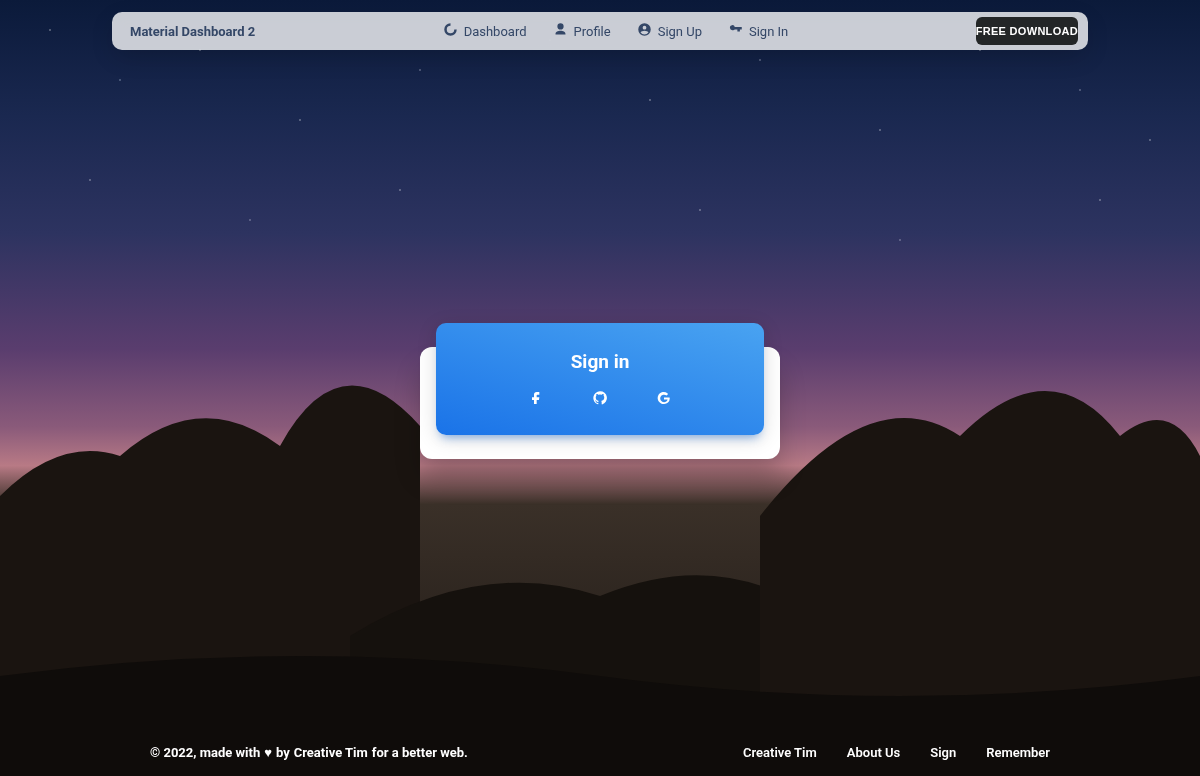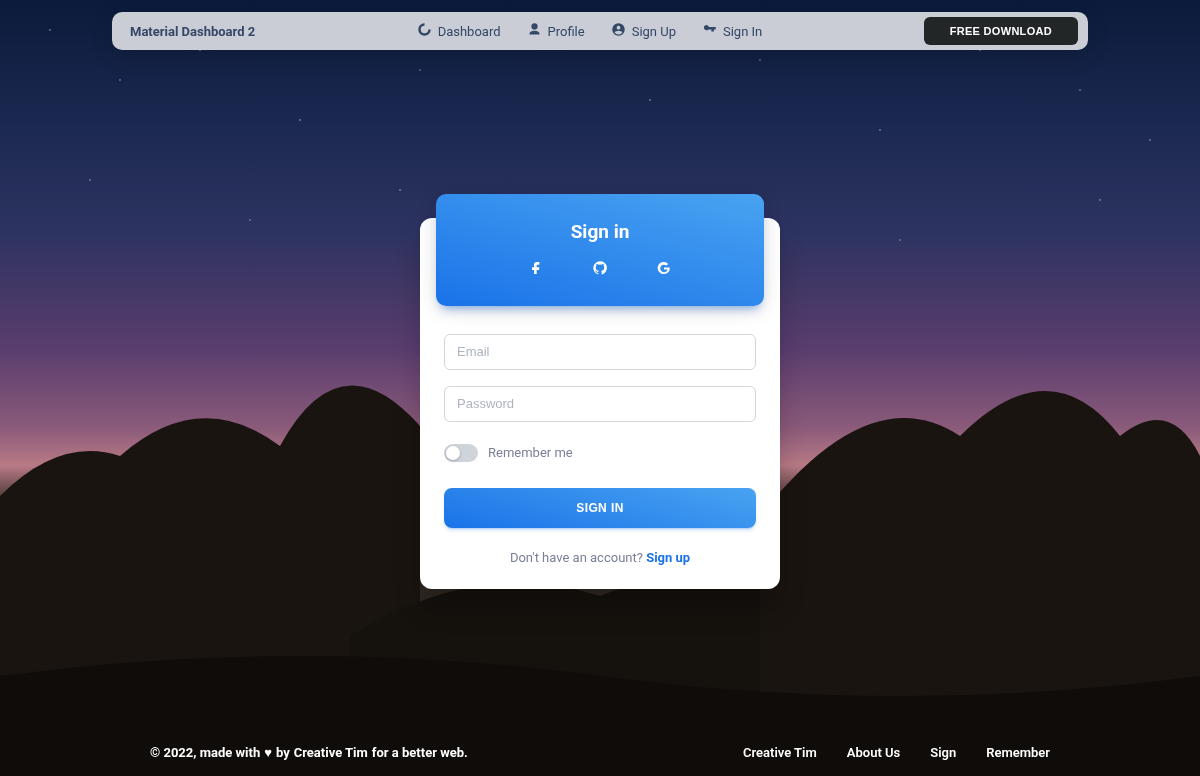--- a/index.html
+++ b/index.html
@@ -46,21 +46,21 @@
     box-shadow: 0 8px 26px -4px rgba(0,0,0,0.2);
     display:flex; align-items:center; padding: 0 10px 0 18px;
     backdrop-filter: blur(8px);
   }
   .brand { font-size: 13px; font-weight: 700; color:#344767; }
   .nav-links { display:flex; gap: 26px; margin-left:auto; margin-right:auto;justify-content:space-between; }
   .nav-link { display:flex; align-items:center; gap:6px; color:#344767; font-size:13px; cursor:pointer; }
   .nav-link svg { width:15px; height:15px; fill:#344767; }
   .cta-btn {
     background:#232627; color:#fff; font-size:11px; font-weight:700;
-    padding:8px 26px; border-radius:6px; border:none; cursor:pointer; letter-spacing:0.3px;
+    padding:8px 0; border-radius:6px; border:none; cursor:pointer; letter-spacing:0.3px;
   }
 
   
   .page-center { position:absolute; inset:0; display:flex; align-items:center; justify-content:center; z-index:4;}
   .card {
     width:360px; background:#fff; border-radius:12px;
     box-shadow:0 20px 27px 0 rgba(0,0,0,0.2);
     padding:0 0 24px 0; margin-top:30px;
   }
   .card-header {
@@ -185,32 +185,20 @@
         </div>
         <div class="social-btn">
           <span>
             <svg viewBox="0 0 24 24">
                 <path d="M21.35 11.1H12v3.3h5.35a4.6 4.6 0 0 1-2 3 5.6 5.6 0 0 1-3.35 1 5.7 5.7 0 1 1 3.8-10l2.4-2.4A9 9 0 1 0 12 21a8.6 8.6 0 0 0 6-2.2 8.8 8.8 0 0 0 2.6-6.5 10 10 0 0 0-.25-1.2z"></path>
               </svg>
           </span>
         </div>
       </div>
     </div>
-    <div class="card-body">
-      <input class="input" type="text" placeholder="Email" style="">
-      <input class="input" type="password" placeholder="Password" style="">
-      <div class="switch-row">
-        <div class="switch"></div>
-        <span class="switch-label">Remember me</span>
-      </div>
-      <button class="signin-btn">SIGN IN</button>
-      <div class="signup-row">
-        <span>Don't have an account? </span><span class="signup-link">Sign up</span>
-      </div>
-    </div>
   </div>
 </div>
 
 <div class="footer">
   <div class="footer-left">
     <span class="bold">© 2022, made with </span>
     <span class="heart">♥</span>
     <span class="bold"> by </span>
     <span class="bold">Creative Tim</span>
     <span class="bold"> for a better web.</span>

